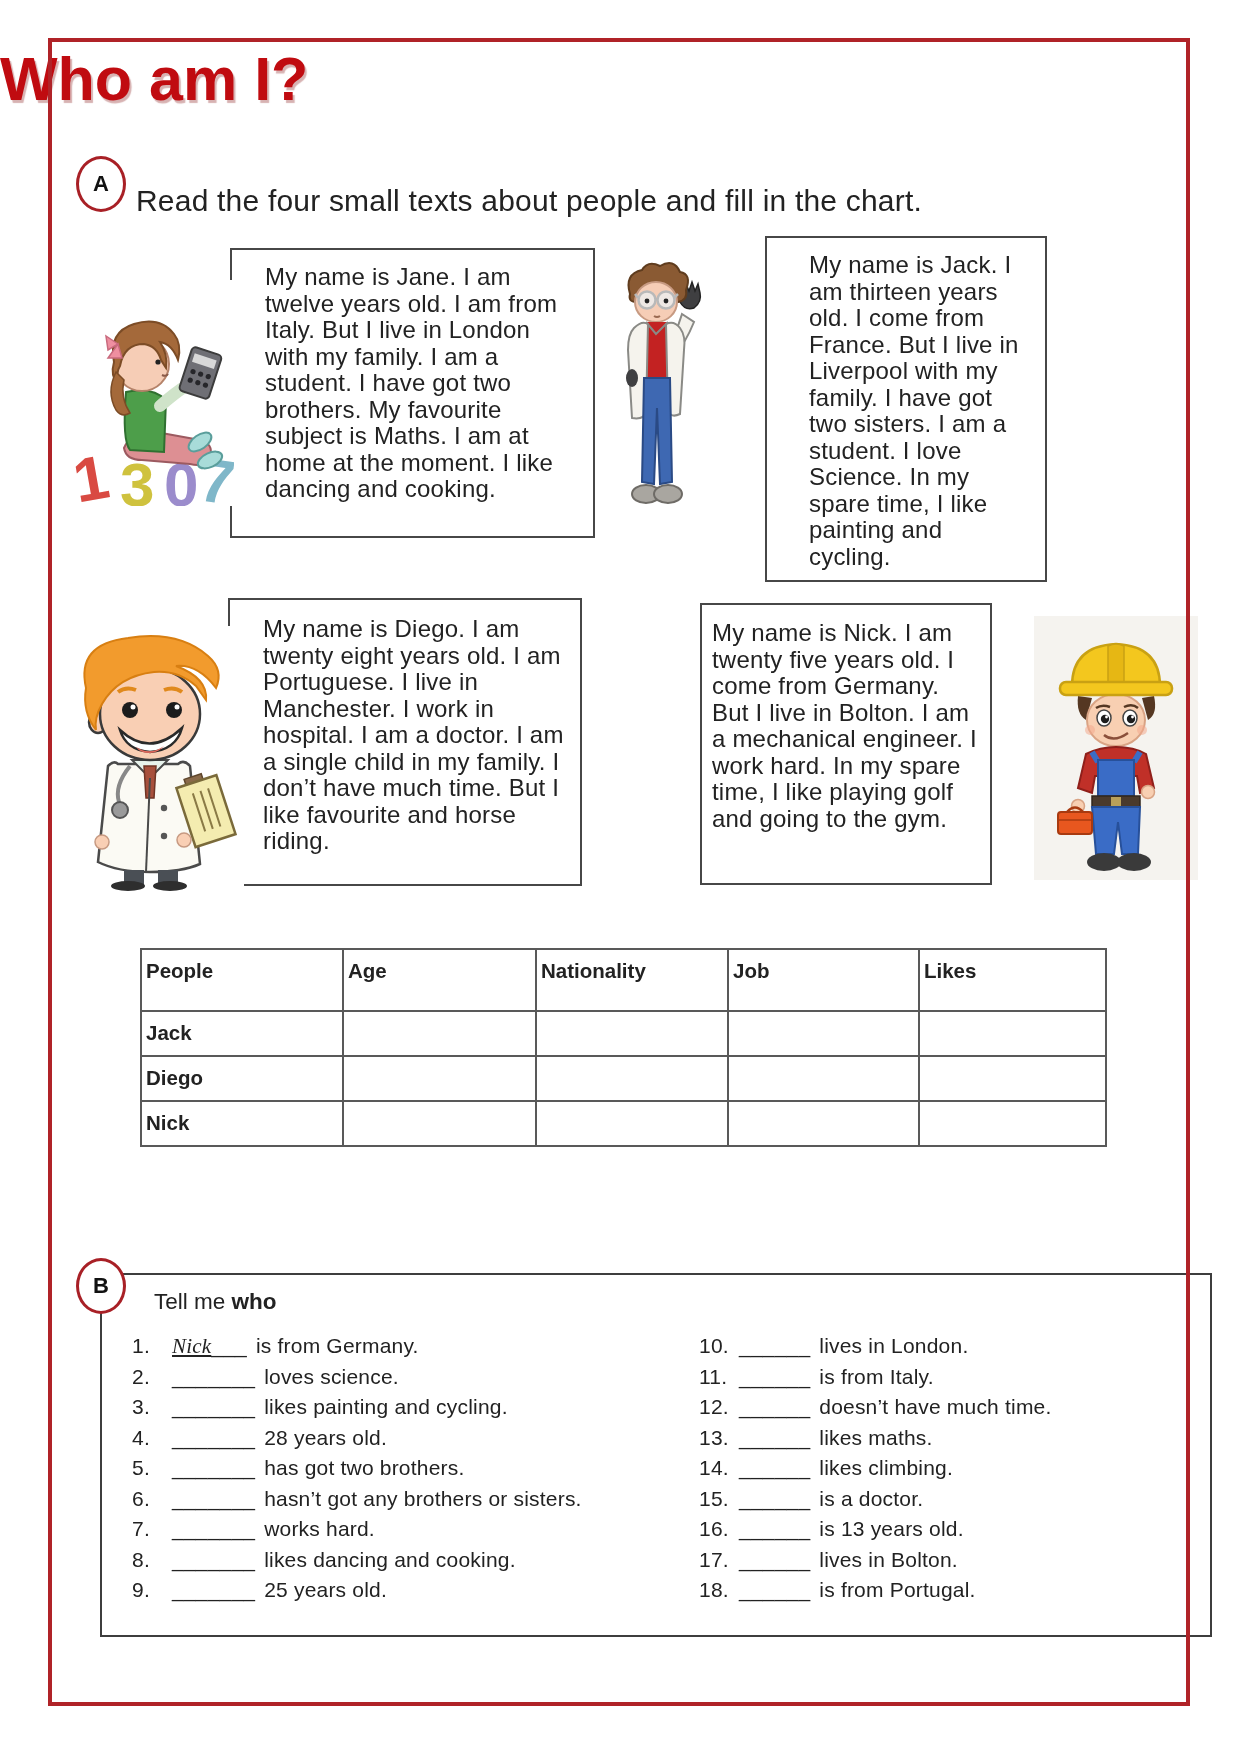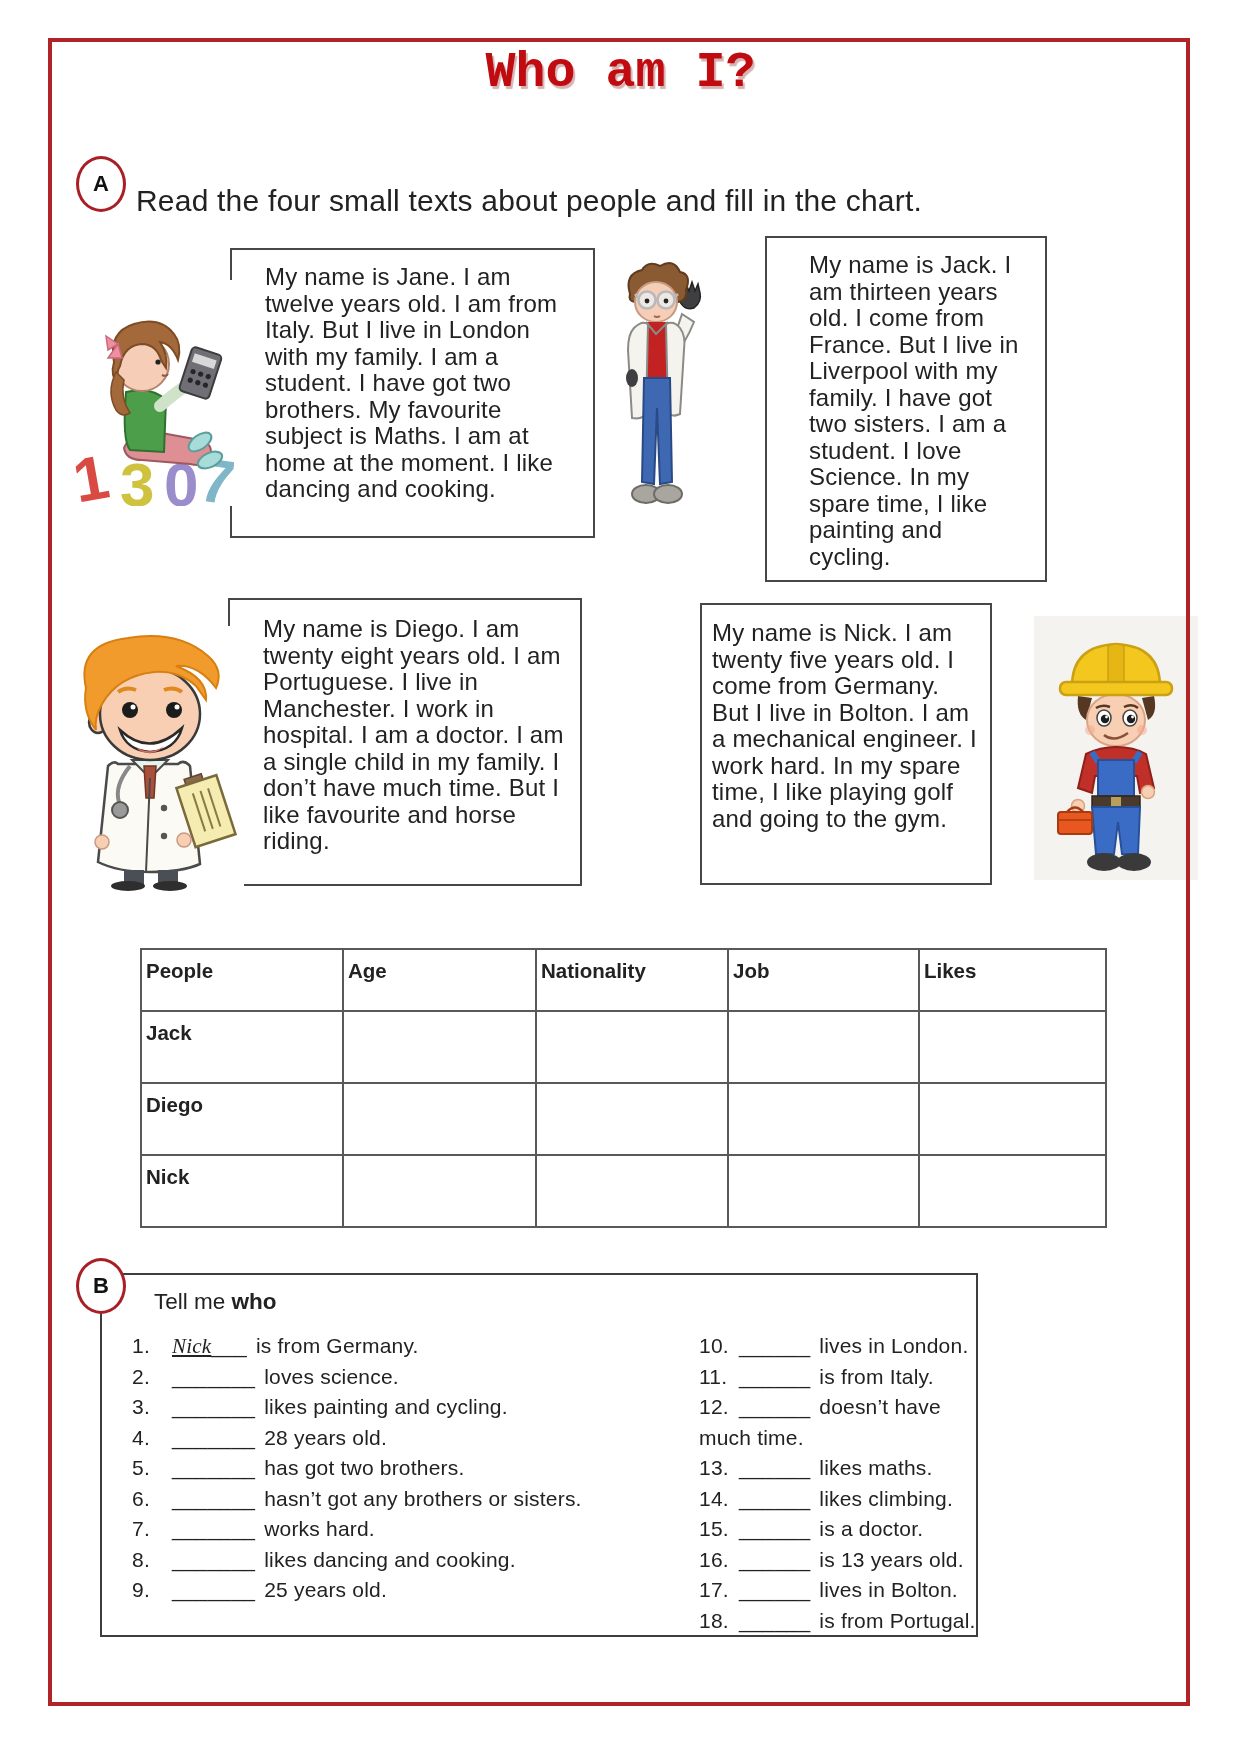--- a/index.html
+++ b/index.html
@@ -1,21 +1,21 @@
 <!DOCTYPE html>
 <html><head>
 <meta charset="utf-8">
 <style>
   html,body{margin:0;padding:0;background:#fff;}
   #page{position:relative;width:1241px;height:1755px;background:#fff;
         font-family:"Liberation Sans",sans-serif;color:#222;overflow:hidden;}
   .frame{position:absolute;left:48px;top:38px;width:1134px;height:1660px;
          border:4px solid #b02328;z-index:9;pointer-events:none;}
-  .title{position:absolute;top:44px;left:0;width:100%;text-align:center;
-         font-family:Liberation Mono, monospace;font-weight:bold;font-size:50px;
+  .title{position:absolute;top:44px;left:0;width:100%;
+         font-family:Liberation Sans, sans-serif;font-weight:bold;font-size:61px;
          color:#c00b10;text-shadow:2px 3px 1px rgba(130,15,15,.32);}
   .marker{position:absolute;width:44px;height:50px;border:3px solid #a82026;border-radius:50%;
           background:#fff;display:flex;align-items:center;justify-content:center;
           font-weight:bold;font-size:22px;color:#111;z-index:4;}
   #marker-a{left:76px;top:156px;}
   #marker-b{left:76px;top:1258px;}
   .instruction{position:absolute;left:136px;top:184px;font-size:30px;letter-spacing:.2px;}
   .card{position:absolute;border:2px solid #474747;background:#fff;box-sizing:border-box;
         font-size:24px;line-height:26.5px;letter-spacing:.2px;z-index:1;}
   .card p{margin:0;}
@@ -26,25 +26,25 @@
   .figure{position:absolute;z-index:2;}
   #fig-jane {left:72px;  top:280px;width:162px;height:226px;}
   #fig-jack {left:602px; top:250px;width:106px;height:266px;}
   #fig-diego{left:58px;  top:626px;width:186px;height:266px;}
   #fig-nick {left:1034px;top:616px;width:164px;height:264px;}
   #people-table{position:absolute;left:140px;top:948px;border-collapse:collapse;
         table-layout:fixed;background:#fff;z-index:1;}
   #people-table th,#people-table td{border:2px solid #595959;vertical-align:top;
         text-align:left;padding:9px 4px;box-sizing:border-box;}
   #people-table th{font-size:20.5px;height:62px;font-weight:bold;}
-  #people-table td{height:72px;}
+  #people-table td{height:45px;}
   .person-cell{font-weight:bold;font-size:20.5px;}
   .value-cell{font-family:"Liberation Serif",serif;font-style:italic;font-size:19.5px;
         white-space:pre-line;}
-  #section-b-box{position:absolute;left:100px;top:1273px;width:878px;height:364px;
+  #section-b-box{position:absolute;left:100px;top:1273px;width:1112px;height:364px;
         border:2px solid #3d3d3d;background:#fff;box-sizing:border-box;z-index:1;}
   .b-heading{position:absolute;left:52px;top:14px;font-size:22.5px;}
   .b-heading .bold{font-weight:bold;}
   .b-col{position:absolute;top:56px;font-size:21px;line-height:30.5px;letter-spacing:.2px;}
   #b-col-left{left:30px;}
   #b-col-right{left:597px;}
   .b-item .num{display:inline-block;min-width:40px;}
   .b-item .answer{font-family:"Liberation Serif",serif;font-style:italic;
         text-decoration:underline;}
   .b-item .blank{margin-right:9px;}

